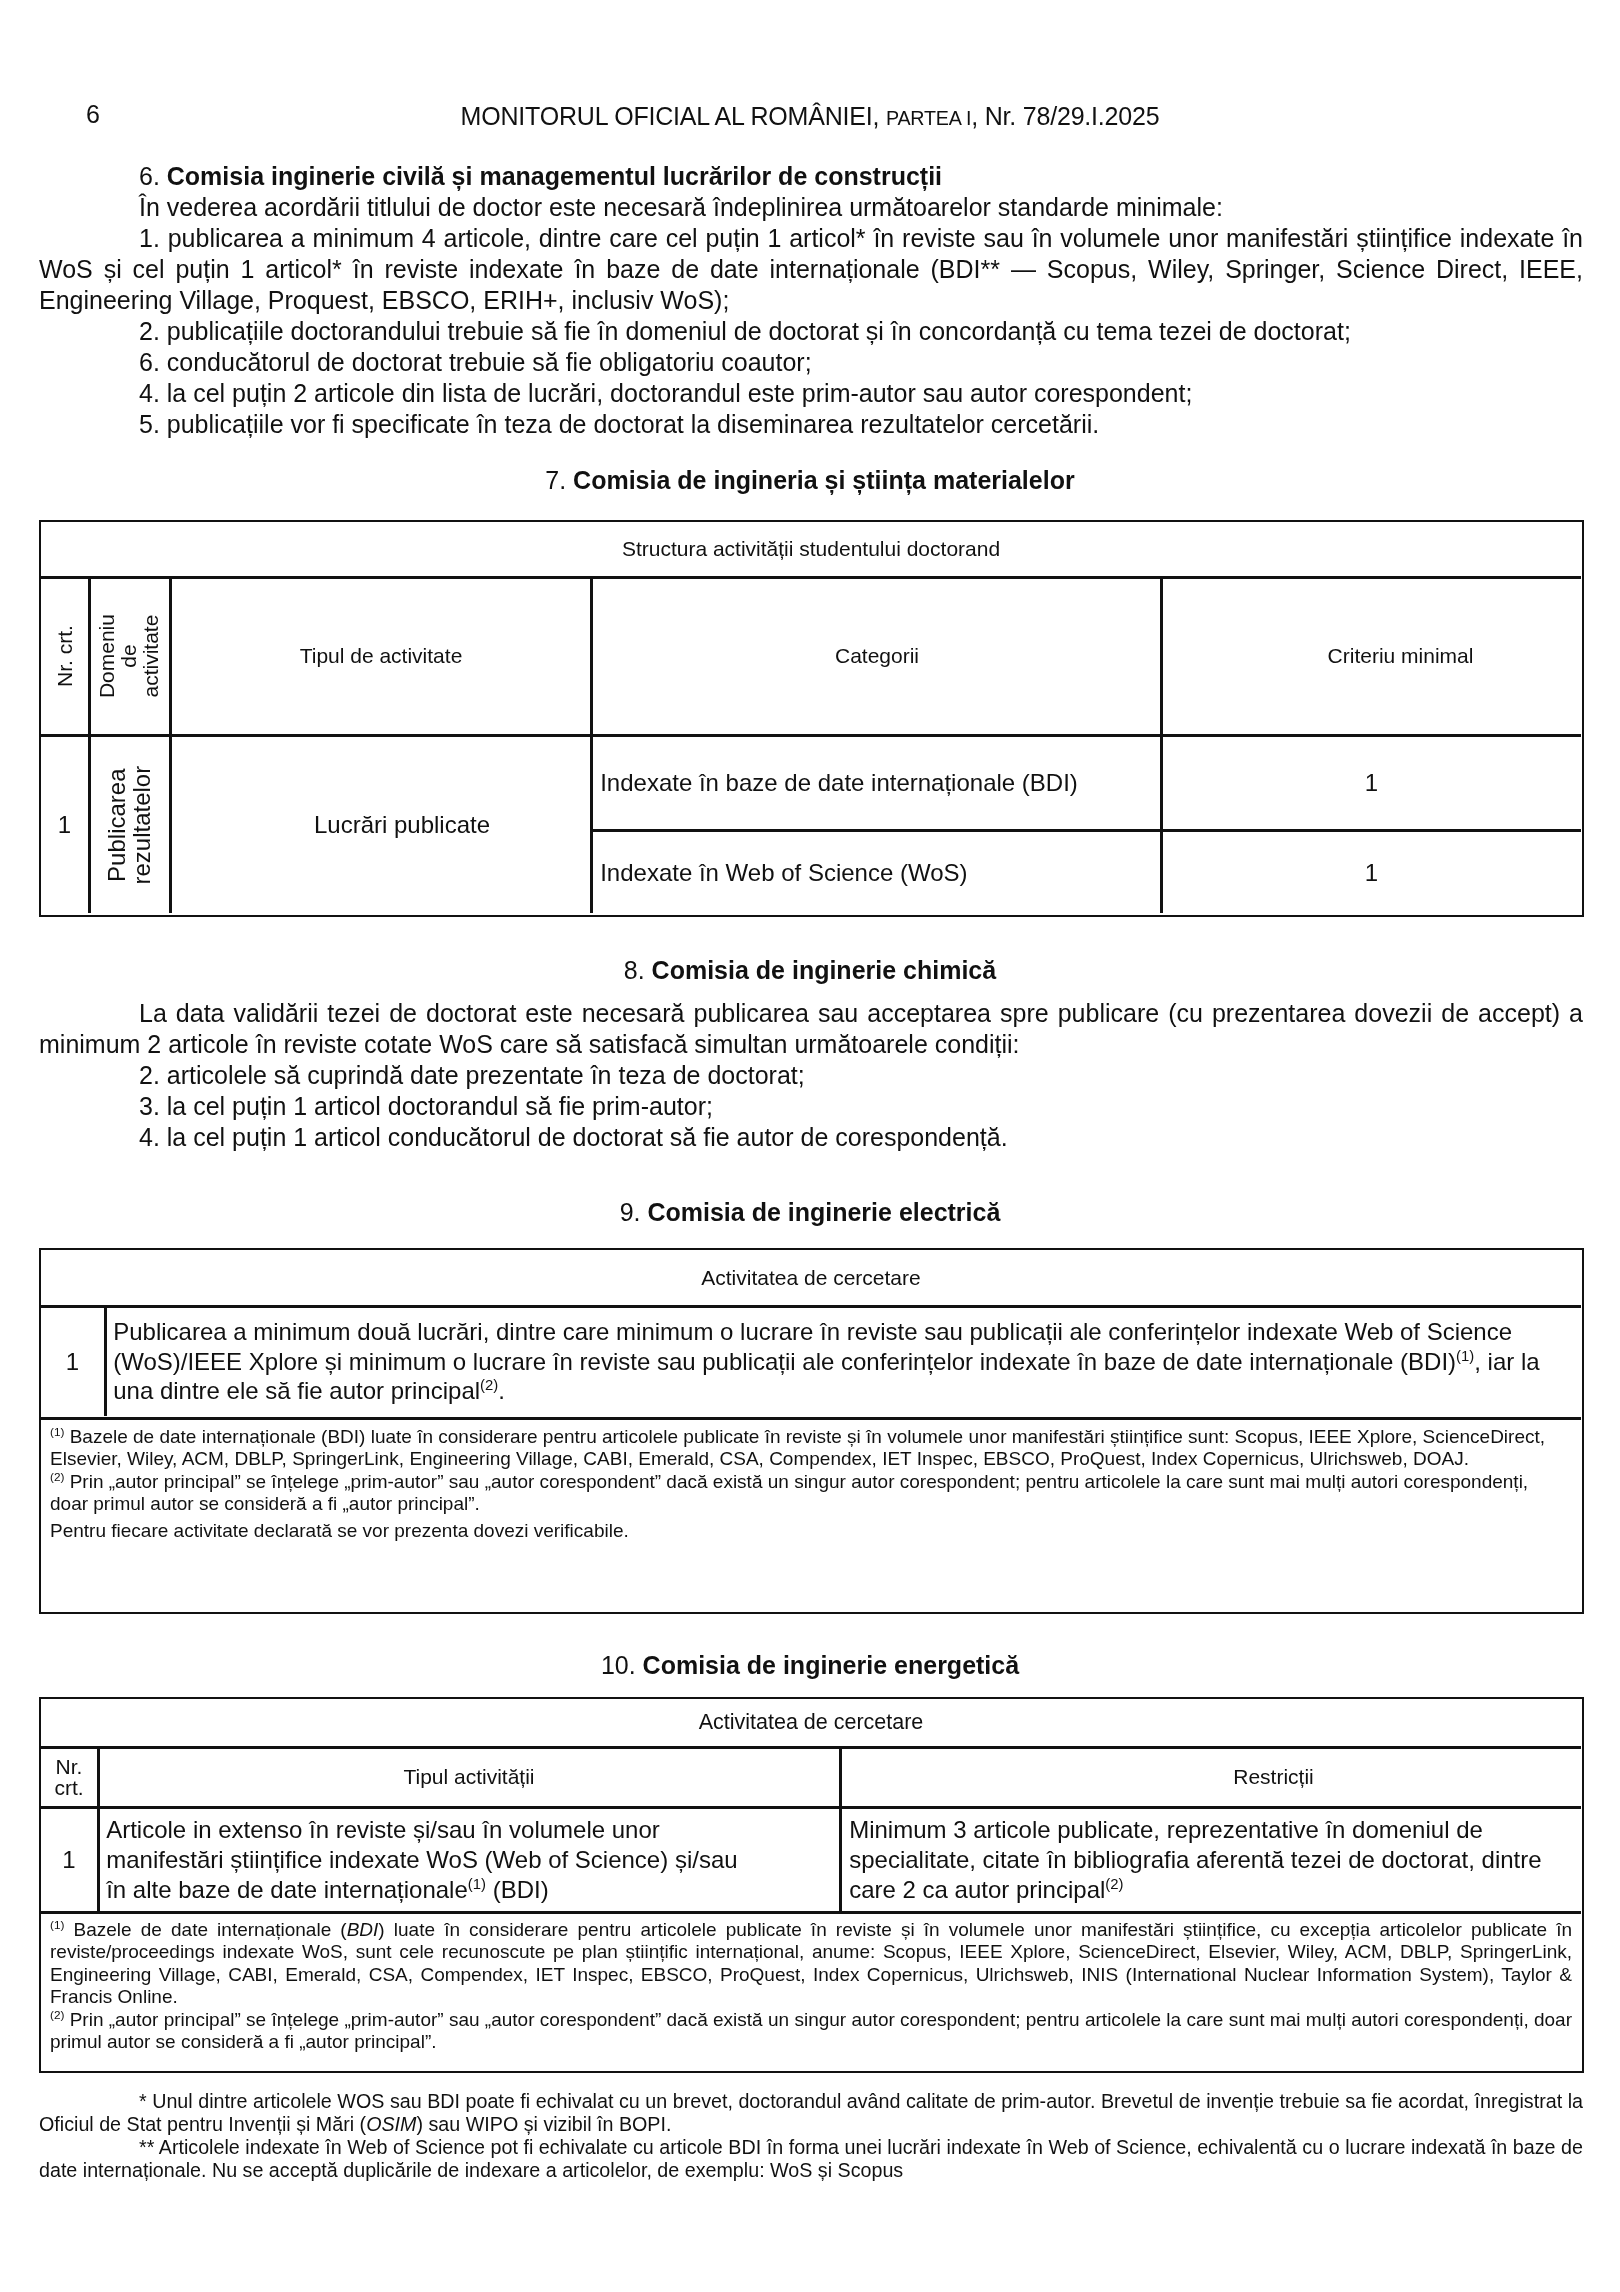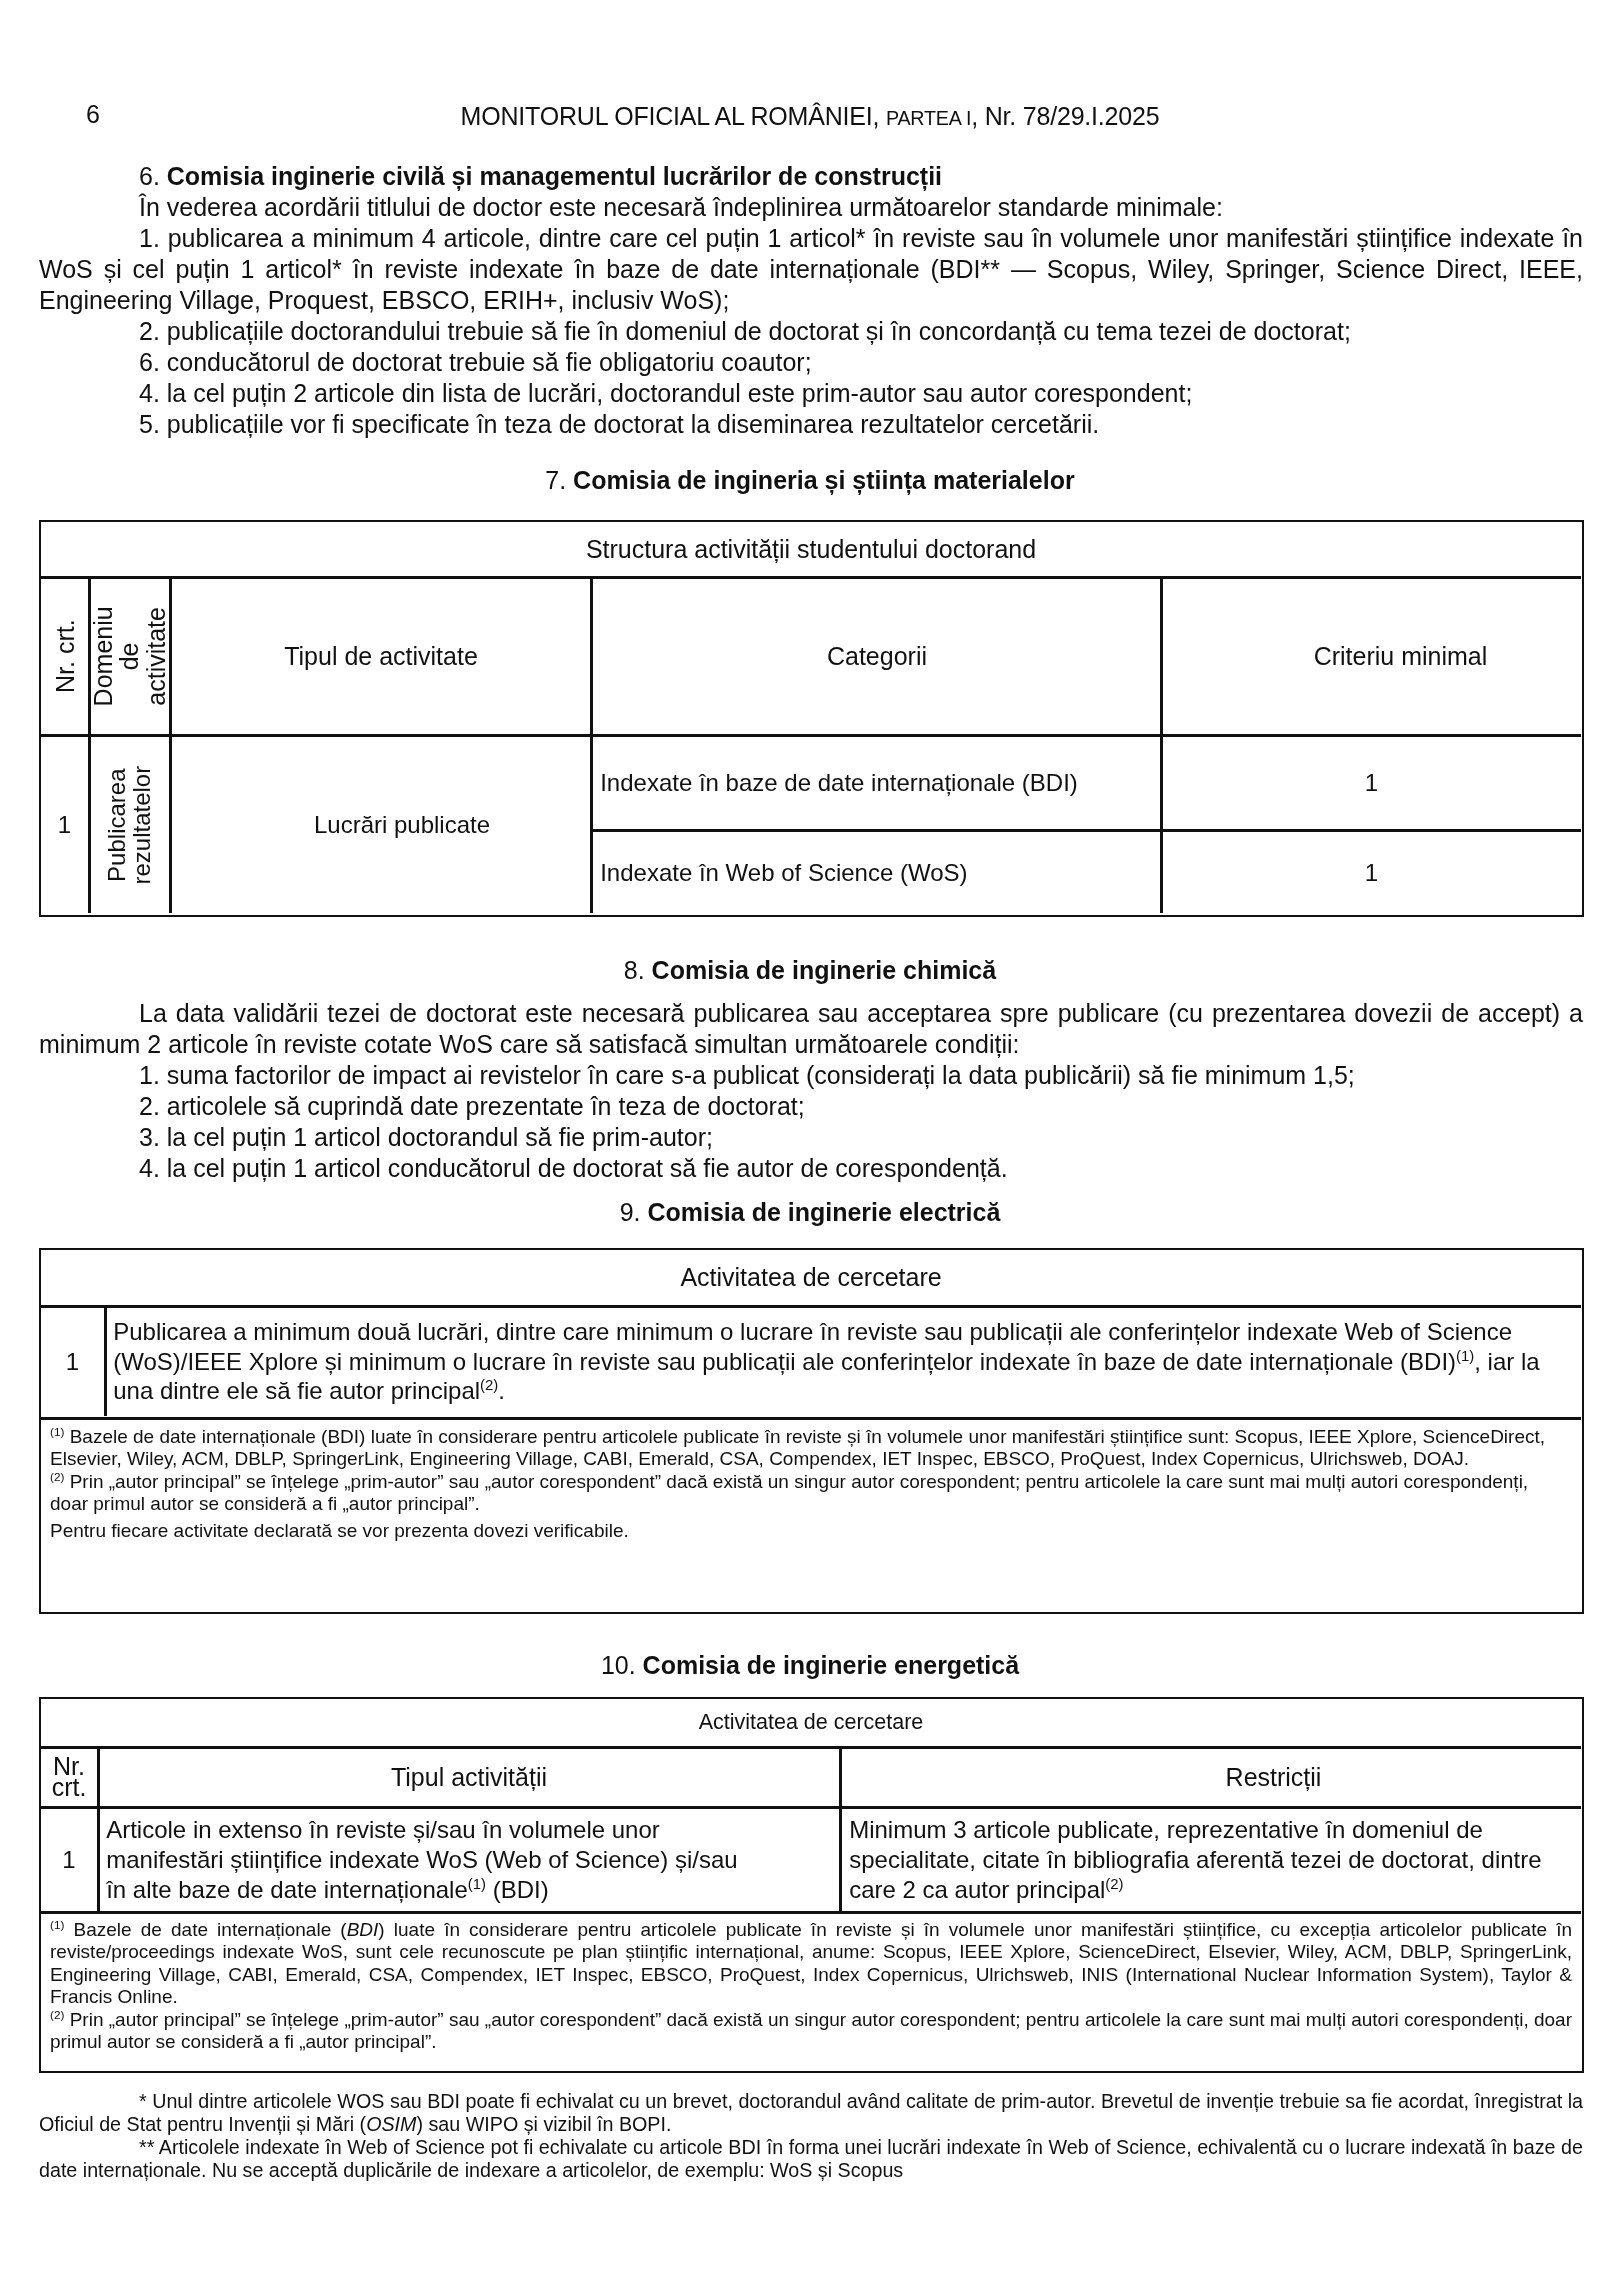--- a/index.html
+++ b/index.html
@@ -18,21 +18,21 @@
   .title { font-size: 25px; text-align: center; left: 0; width: 1620px; }
   .title b { font-weight: bold; }
   .sec-heading { padding-left: 100px; }
   .sec-heading b { font-weight: bold; }
 
   
   .tbl { border: 2.7px solid #111; box-sizing: border-box; }
   .cell { position: absolute; box-sizing: border-box; display: flex; align-items: center; justify-content: center; text-align: center; }
   .hline { position: absolute; height: 2.7px; background: #111; }
   .vline { position: absolute; width: 2.7px; background: #111; }
-  .small { font-size: 25px; }
+  .small { font-size: 21px; }
   .mid { font-size: 24px; }
   .rot { transform: rotate(-90deg); white-space: nowrap; line-height: 1.05; }
   .fn { font-size: 19px; line-height: 22.4px; text-align: left; }
   sup { font-size: 0.62em; line-height: 0; vertical-align: 0.6em; }
   .foot { font-size: 19.7px; line-height: 23px; }
   .nota { font-size: 19.7px; letter-spacing: 3.6px; }
 </style>
 </head>
 <body>
 
@@ -80,21 +80,20 @@
   <div class="cell mid" style="left:131px; top:215px; width:418px; height:176px;padding-left:42px;">Lucrări publicate</div>
   <div class="cell mid" style="left:552px; top:215px; width:568px; height:92px; justify-content:flex-start; padding-left:7.2px;">Indexate în baze de date internaționale (BDI)</div>
   <div class="cell mid" style="left:1122px; top:215px; width:417px; height:92px;">1</div>
   <div class="cell mid" style="left:552px; top:310px; width:568px; height:81px; justify-content:flex-start; padding-left:7.2px;">Indexate în Web of Science (WoS)</div>
   <div class="cell mid" style="left:1122px; top:310px; width:417px; height:81px;">1</div>
 </div>
 
 <div class="abs title" style="top:956px;"><span>8. </span><b>Comisia de inginerie chimică</b></div>
 <div class="abs block body-text" style="top:998px;">
   <div class="ind">La data validării tezei de doctorat este necesară publicarea sau acceptarea spre publicare (cu prezentarea dovezii de accept) a minimum 2 articole în reviste cotate WoS care să satisfacă simultan următoarele condiții:</div>
-  <div class="ind-line">1. suma factorilor de impact ai revistelor în care s-a publicat (considerați la data publicării) să fie minimum 1,5;</div>
   <div class="ind-line">2. articolele să cuprindă date prezentate în teza de doctorat;</div>
   <div class="ind-line">3. la cel puțin 1 articol doctorandul să fie prim-autor;</div>
   <div class="ind-line">4. la cel puțin 1 articol conducătorul de doctorat să fie autor de corespondență.</div>
 </div>
 
 <div class="abs title" style="top:1198px;"><span>9. </span><b>Comisia de inginerie electrică</b></div>
 
 <div class="abs tbl" style="left:39px; top:1248px; width:1545px; height:366px;">
   <div class="hline" style="left:0; top:55px; width:1540px;"></div>
   <div class="hline" style="left:0; top:167px; width:1540px;"></div>

